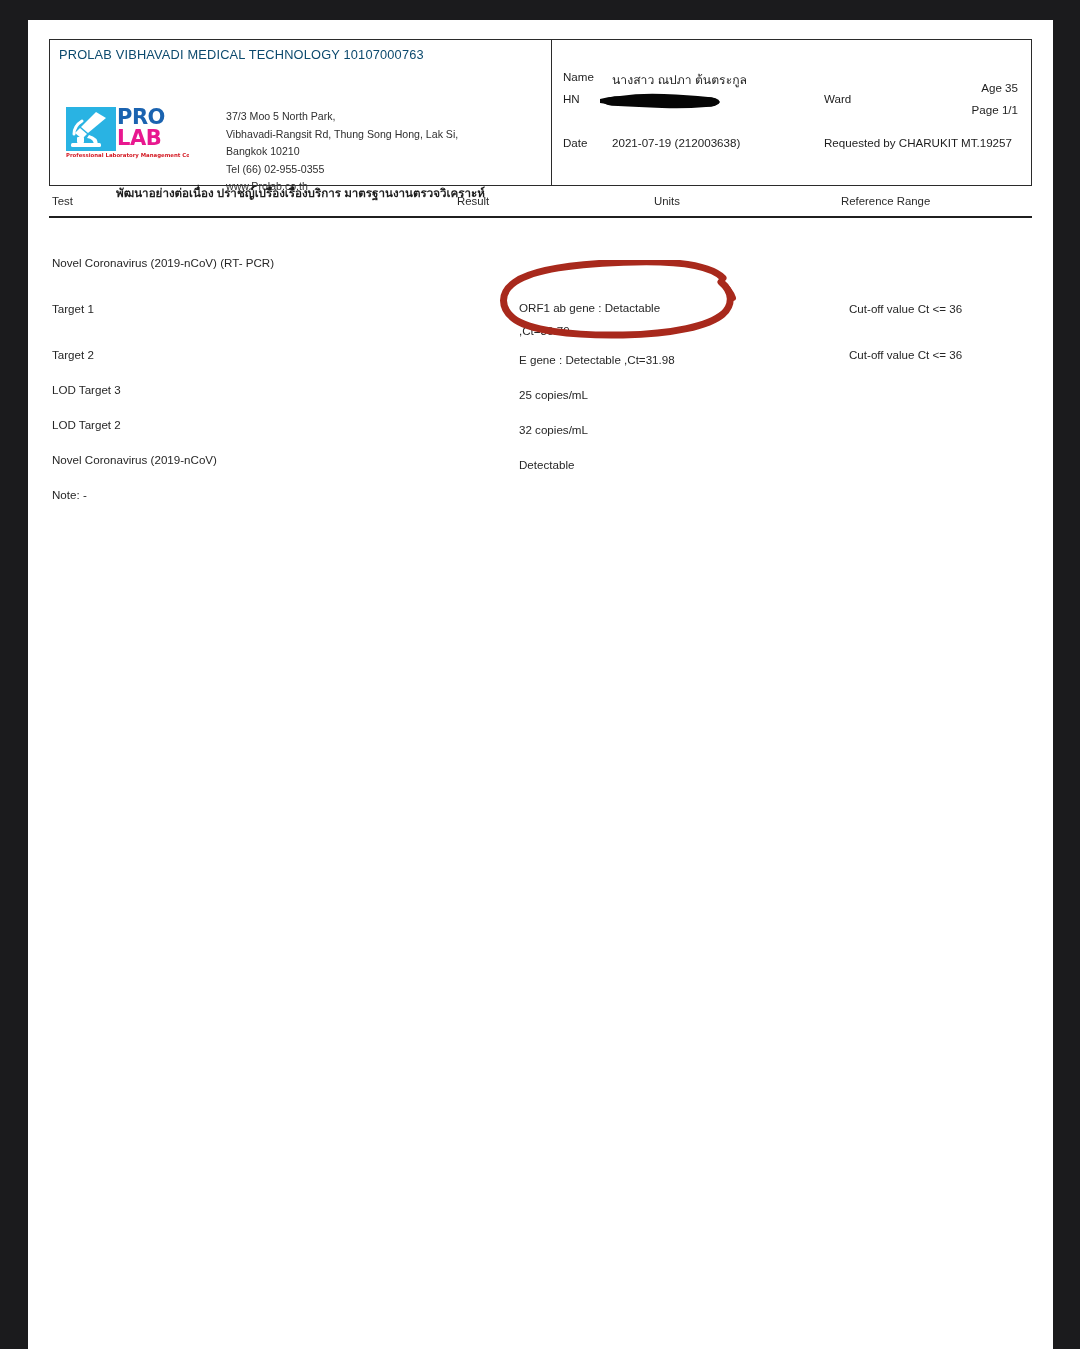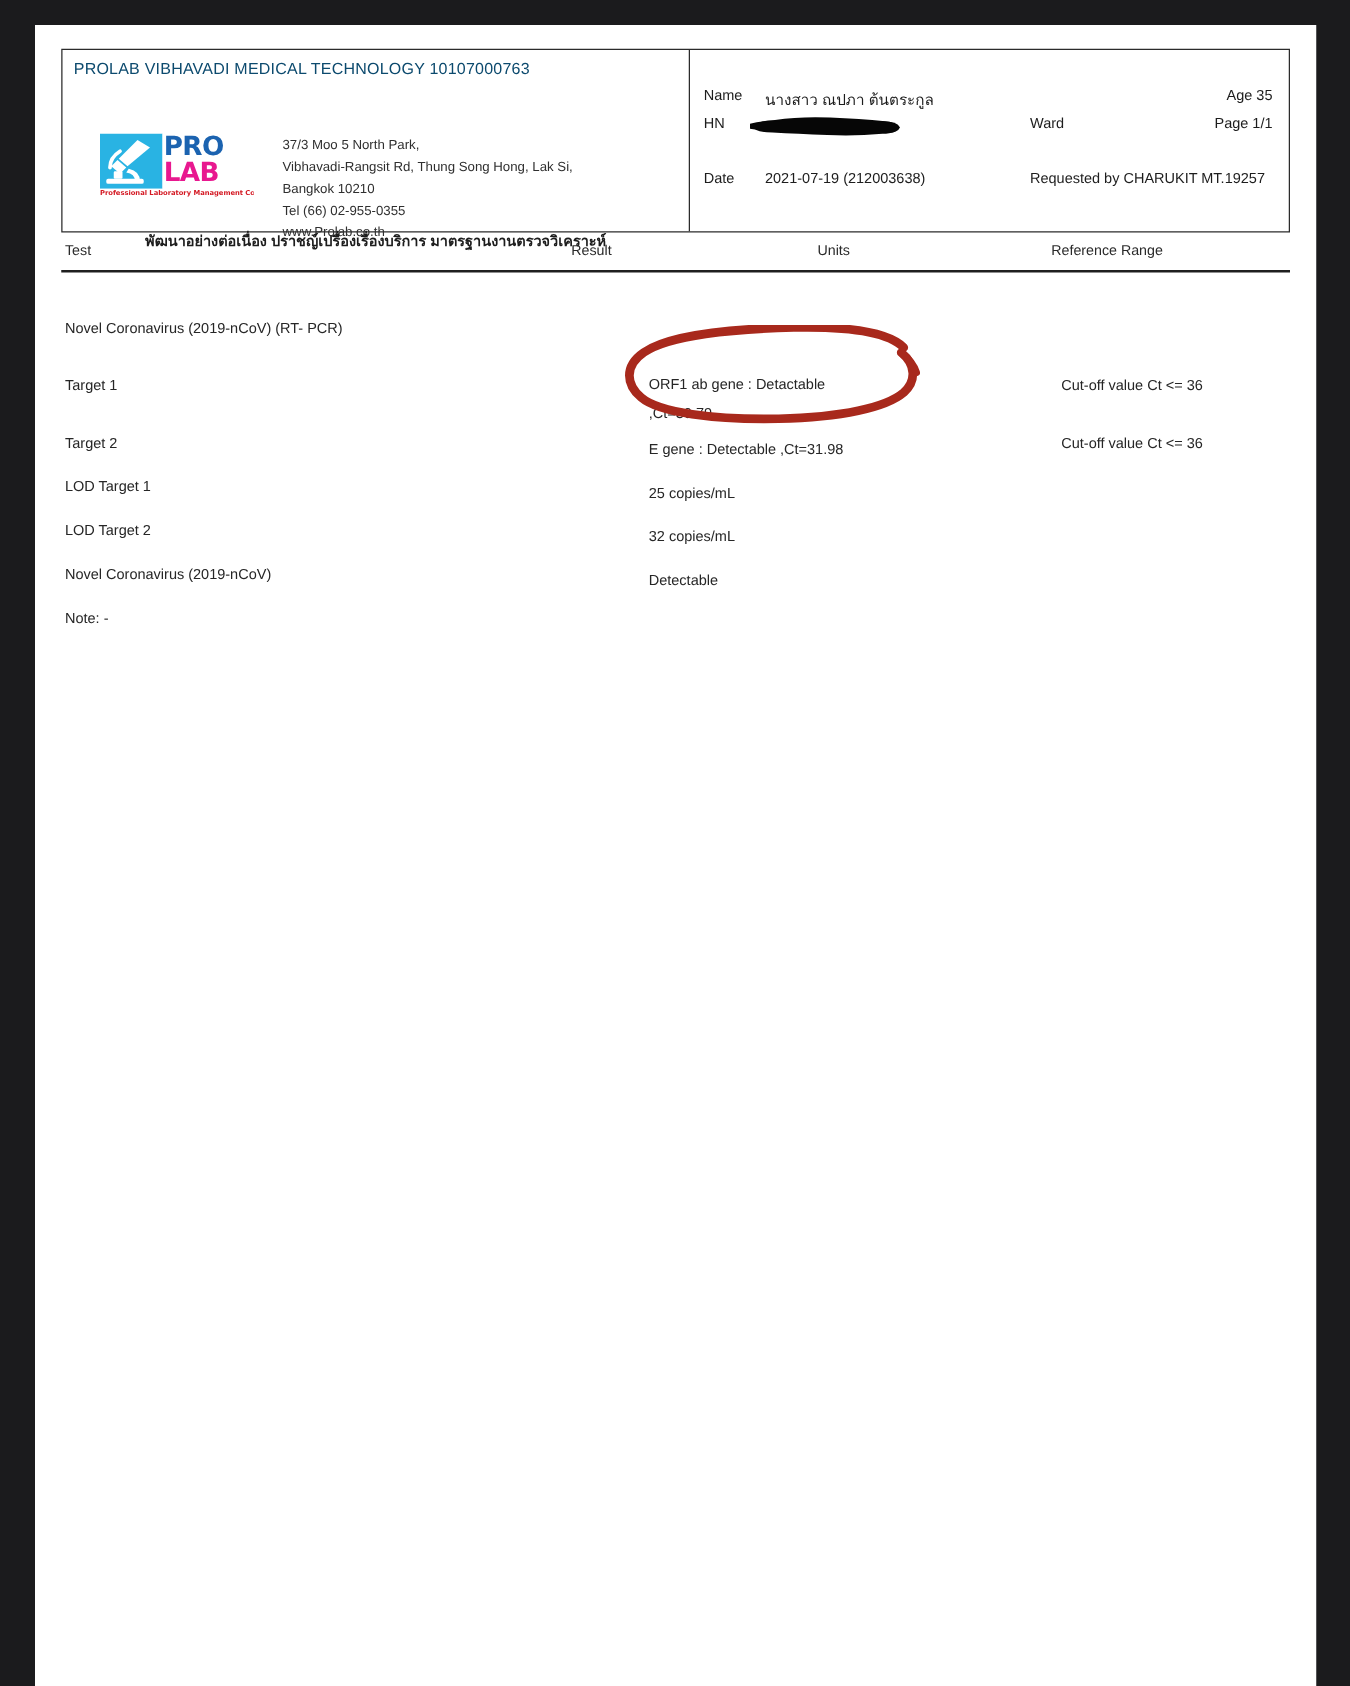--- a/index.html
+++ b/index.html
@@ -61,21 +61,21 @@
     top: 7px;
     font-size: 12.8px;
     color: #0c4a6e;
     letter-spacing: .18px;
     white-space: nowrap;
   }
 
   
   #logo {
     position: absolute;
-    left: 30px;
+    left: 16px;
     top: 67px;
     width: 123px;
     height: 53px;
   }
   #logo-body {
     position: absolute;
     left: 0; top: 0;
     width: 123px;
     height: 44px;
     display: flex;
@@ -159,21 +159,21 @@
     white-space: nowrap;
   }
   .pt-value {
     position: absolute;
     top: 0;
     white-space: nowrap;
   }
   .pt-right {
     position: absolute;
     right: 13px;
-    top: 0;
+    top: 11px;
     white-space: nowrap;
   }
   .pt-mid {
     position: absolute;
     top: 0;
     white-space: nowrap;
   }
   .thai { font-family: Liberation Sans, sans-serif; font-size: 12.2px; }
 
   #hn-redaction {
@@ -334,21 +334,21 @@
         <span class="r-ref">Cut-off value Ct &lt;= 36</span>
       </div>
 
       <div class="res-row" style="top:122px;">
         <span class="r-test">Target 2</span>
         <span class="r-result">E gene : Detectable ,Ct=31.98</span>
         <span class="r-ref">Cut-off value Ct &lt;= 36</span>
       </div>
 
       <div class="res-row" style="top:157px;">
-        <span class="r-test">LOD Target 1</span>
+        <span class="r-test">LOD Target 3</span>
         <span class="r-result">25 copies/mL</span>
         <span class="r-ref"></span>
       </div>
 
       <div class="res-row" style="top:192px;">
         <span class="r-test">LOD Target 2</span>
         <span class="r-result">32 copies/mL</span>
         <span class="r-ref"></span>
       </div>
 

